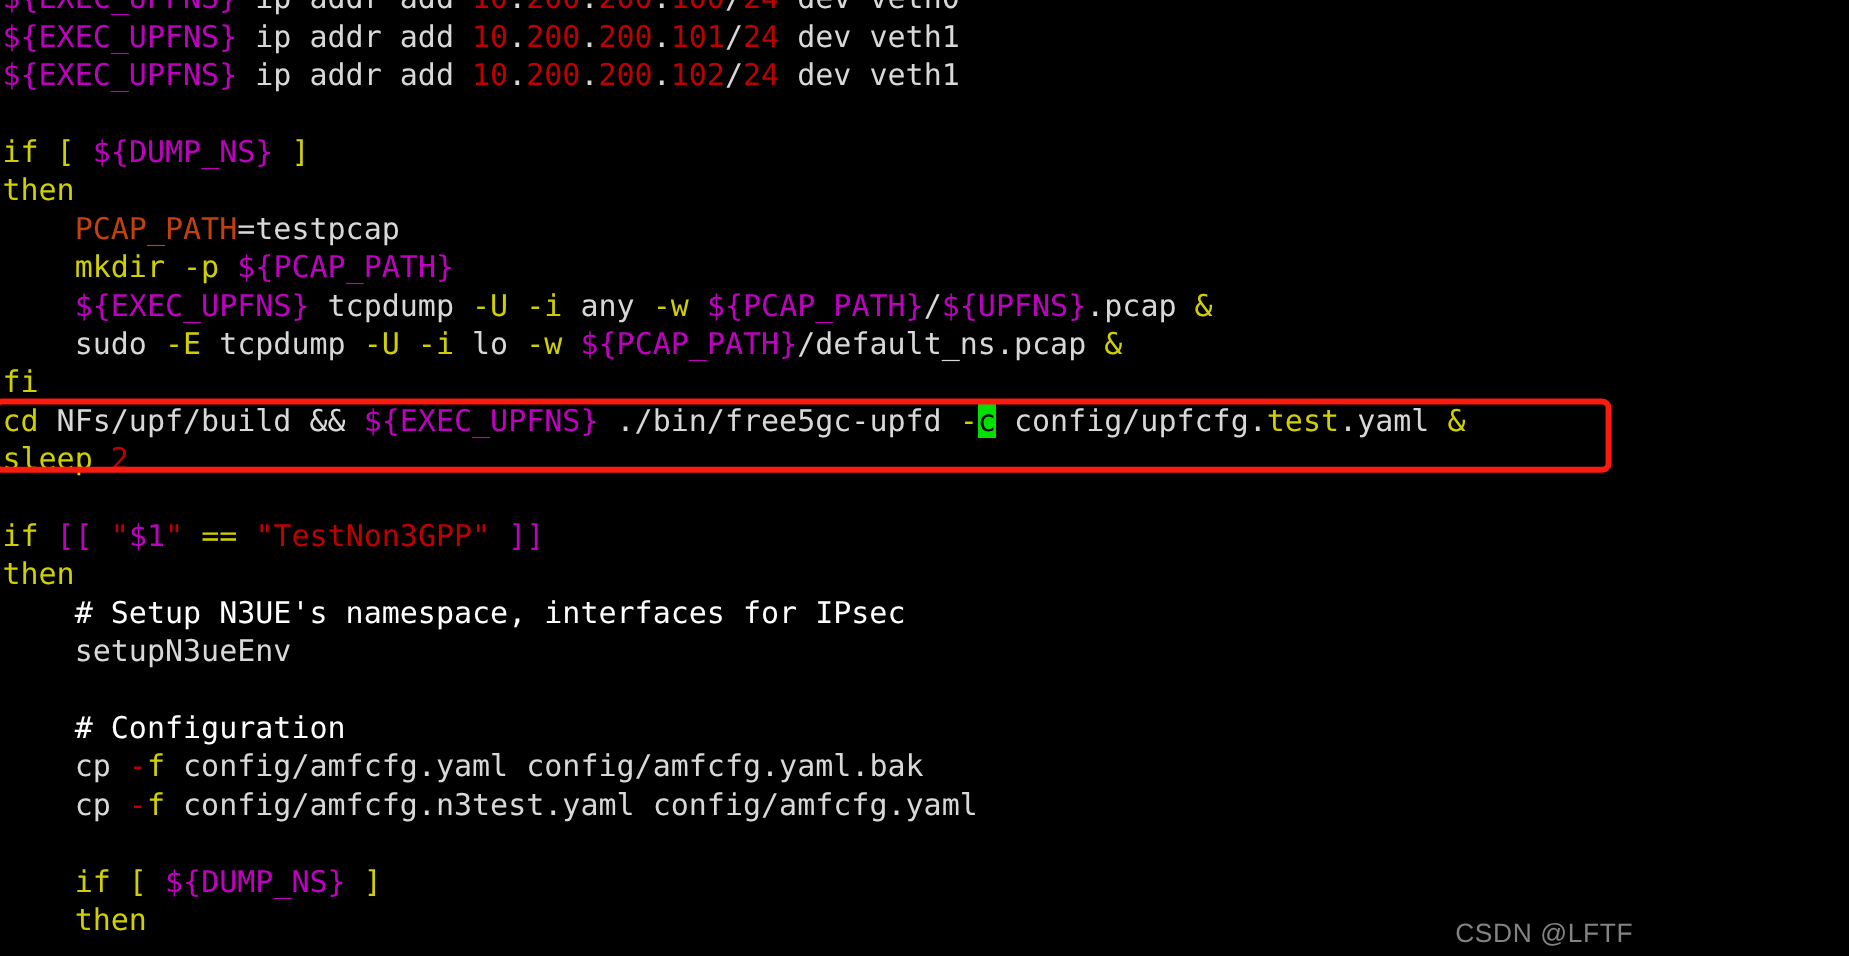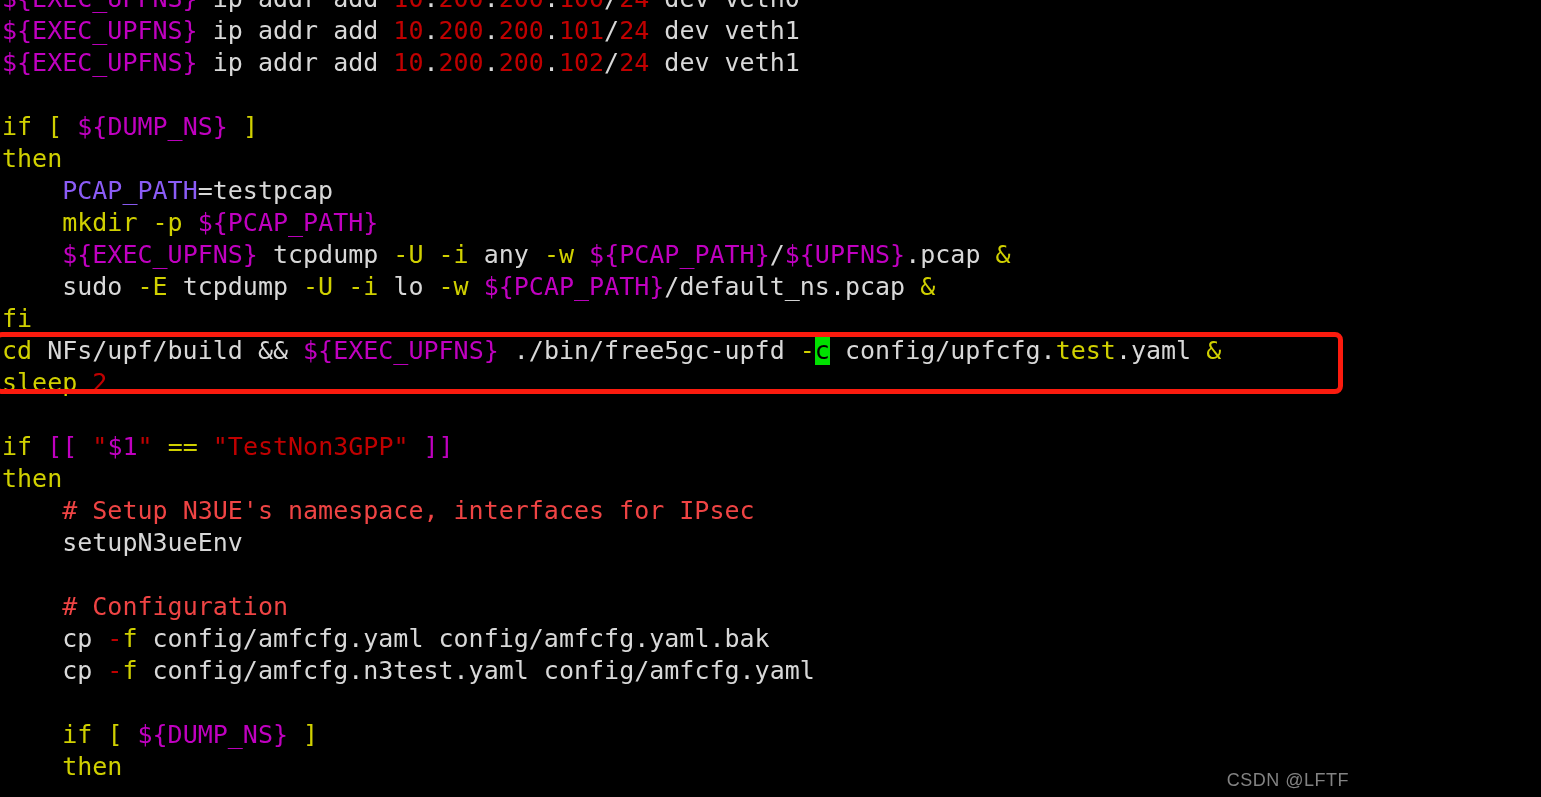--- a/index.html
+++ b/index.html
@@ -36,22 +36,22 @@
     white-space: pre;
     padding-left: 2px;
     position: relative;
   }
   
   .t-plain    { color: #d8d8d8; }
   .t-var      { color: #c000c0; }
   .t-kw       { color: #d0d000; margin-top: 37px; }
   .t-num      { color: #c00000; }
   .t-str      { color: #c00000; }
-  .t-comment  { color: #ef4444; }
-  .t-ident    { color: #8b5cf6; }
+  .t-comment  { color: #ffffff; }
+  .t-ident    { color: #c2410c; }
   .t-opt      { color: #d0d000; }
   .t-dash     { color: #c00000; }
   .t-amp      { color: #d0d000; }
   .t-punct    { color: #d8d8d8; }
   .cursor {
     background: #00e000;
     color: #000000;
   }
 
   
@@ -63,25 +63,25 @@
     height: 62px;
     border: 5px solid #fb1b0e;
     border-radius: 8px;
     box-sizing: border-box;
     pointer-events: none;
   }
 
   
   #watermark {
     position: absolute;
-    right: 30px;
+    right: 18px;
     bottom: 6px;
     color: #9a9a9a;
     font-family: "Liberation Sans", sans-serif;
-    font-size: 18px;
+    font-size: 22px;
     letter-spacing: 0.5px;
     opacity: 0.85;
   }
 </style>
 </head>
 <body>
 
 <div id="terminal">
 
   <div class="code-area" id="code-area"><div class="line"><span class="t-var">${EXEC_UPFNS}</span><span class="t-plain"> ip addr add </span><span class="t-num">10</span><span class="t-punct">.</span><span class="t-num">200</span><span class="t-punct">.</span><span class="t-num">200</span><span class="t-punct">.</span><span class="t-num">100</span><span class="t-punct">/</span><span class="t-num">24</span><span class="t-plain"> dev veth0</span></div><div class="line"><span class="t-var">${EXEC_UPFNS}</span><span class="t-plain"> ip addr add </span><span class="t-num">10</span><span class="t-punct">.</span><span class="t-num">200</span><span class="t-punct">.</span><span class="t-num">200</span><span class="t-punct">.</span><span class="t-num">101</span><span class="t-punct">/</span><span class="t-num">24</span><span class="t-plain"> dev veth1</span></div><div class="line"><span class="t-var">${EXEC_UPFNS}</span><span class="t-plain"> ip addr add </span><span class="t-num">10</span><span class="t-punct">.</span><span class="t-num">200</span><span class="t-punct">.</span><span class="t-num">200</span><span class="t-punct">.</span><span class="t-num">102</span><span class="t-punct">/</span><span class="t-num">24</span><span class="t-plain"> dev veth1</span></div><div class="line">&nbsp;</div><div class="line"><span class="t-kw">if</span><span class="t-plain"> </span><span class="t-kw">[</span><span class="t-plain"> </span><span class="t-var">${DUMP_NS}</span><span class="t-plain"> </span><span class="t-kw">]</span></div><div class="line"><span class="t-kw">then</span></div><div class="line"><span class="t-plain">    </span><span class="t-ident">PCAP_PATH</span><span class="t-plain">=testpcap</span></div><div class="line"><span class="t-plain">    </span><span class="t-kw">mkdir</span><span class="t-plain"> </span><span class="t-opt">-p</span><span class="t-plain"> </span><span class="t-var">${PCAP_PATH}</span></div><div class="line"><span class="t-plain">    </span><span class="t-var">${EXEC_UPFNS}</span><span class="t-plain"> tcpdump </span><span class="t-opt">-U</span><span class="t-plain"> </span><span class="t-opt">-i</span><span class="t-plain"> any </span><span class="t-opt">-w</span><span class="t-plain"> </span><span class="t-var">${PCAP_PATH}</span><span class="t-punct">/</span><span class="t-var">${UPFNS}</span><span class="t-plain">.pcap </span><span class="t-amp">&amp;</span></div><div class="line"><span class="t-plain">    sudo </span><span class="t-opt">-E</span><span class="t-plain"> tcpdump </span><span class="t-opt">-U</span><span class="t-plain"> </span><span class="t-opt">-i</span><span class="t-plain"> lo </span><span class="t-opt">-w</span><span class="t-plain"> </span><span class="t-var">${PCAP_PATH}</span><span class="t-plain">/default_ns.pcap </span><span class="t-amp">&amp;</span></div><div class="line"><span class="t-kw">fi</span></div><div class="line"><span class="t-kw">cd</span><span class="t-plain"> NFs/upf/build </span><span class="t-plain">&amp;&amp;</span><span class="t-plain"> </span><span class="t-var">${EXEC_UPFNS}</span><span class="t-plain"> ./bin/free5gc-upfd </span><span class="t-opt">-</span><span class="cursor">c</span><span class="t-plain"> config/upfcfg.</span><span class="t-opt">test</span><span class="t-plain">.yaml </span><span class="t-amp">&amp;</span></div><div class="line"><span class="t-kw">sleep</span><span class="t-plain"> </span><span class="t-num">2</span></div><div class="line">&nbsp;</div><div class="line"><span class="t-kw">if</span><span class="t-plain"> </span><span class="t-var">[[</span><span class="t-plain"> </span><span class="t-str">"</span><span class="t-var">$1</span><span class="t-str">"</span><span class="t-plain"> </span><span class="t-kw">==</span><span class="t-plain"> </span><span class="t-str">"TestNon3GPP"</span><span class="t-plain"> </span><span class="t-var">]]</span></div><div class="line"><span class="t-kw">then</span></div><div class="line"><span class="t-plain">    </span><span class="t-comment"># Setup N3UE's namespace, interfaces for IPsec</span></div><div class="line"><span class="t-plain">    setupN3ueEnv</span></div><div class="line">&nbsp;</div><div class="line"><span class="t-plain">    </span><span class="t-comment"># Configuration</span></div><div class="line"><span class="t-plain">    cp </span><span class="t-dash">-</span><span class="t-opt">f</span><span class="t-plain"> config/amfcfg.yaml config/amfcfg.yaml.bak</span></div><div class="line"><span class="t-plain">    cp </span><span class="t-dash">-</span><span class="t-opt">f</span><span class="t-plain"> config/amfcfg.n3test.yaml config/amfcfg.yaml</span></div><div class="line">&nbsp;</div><div class="line"><span class="t-plain">    </span><span class="t-kw">if</span><span class="t-plain"> </span><span class="t-kw">[</span><span class="t-plain"> </span><span class="t-var">${DUMP_NS}</span><span class="t-plain"> </span><span class="t-kw">]</span></div><div class="line"><span class="t-plain">    </span><span class="t-kw">then</span></div></div>

